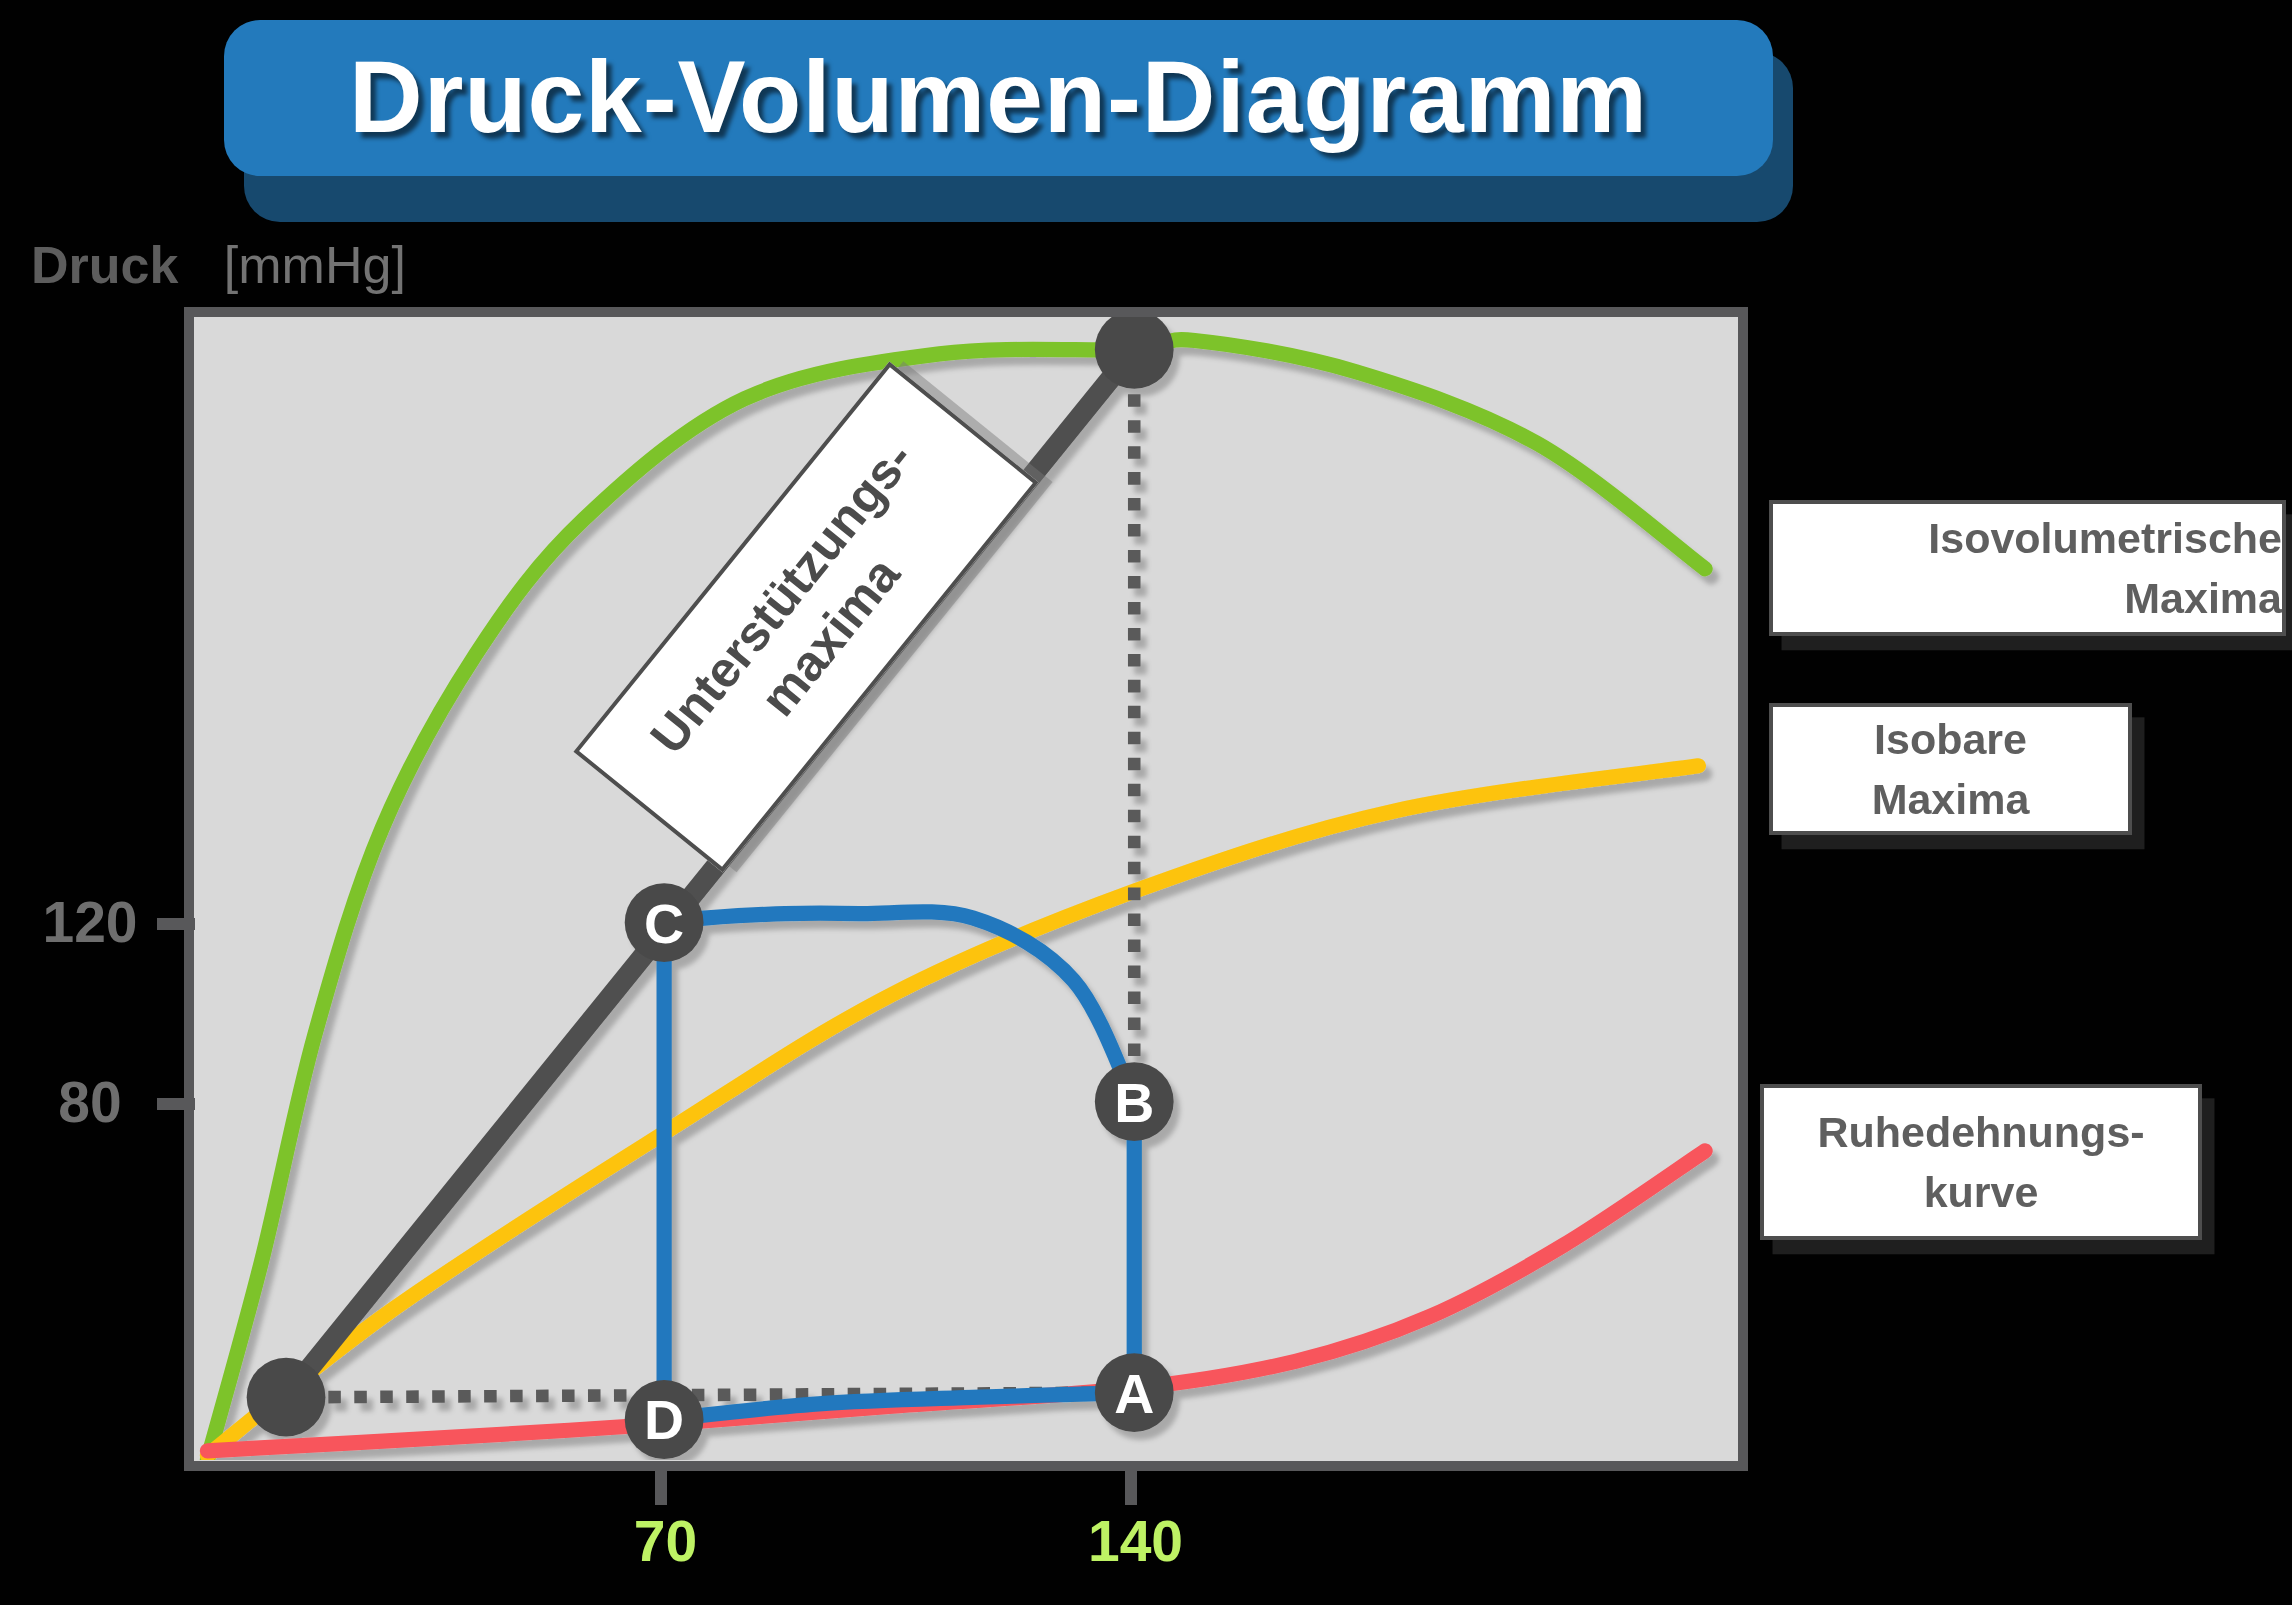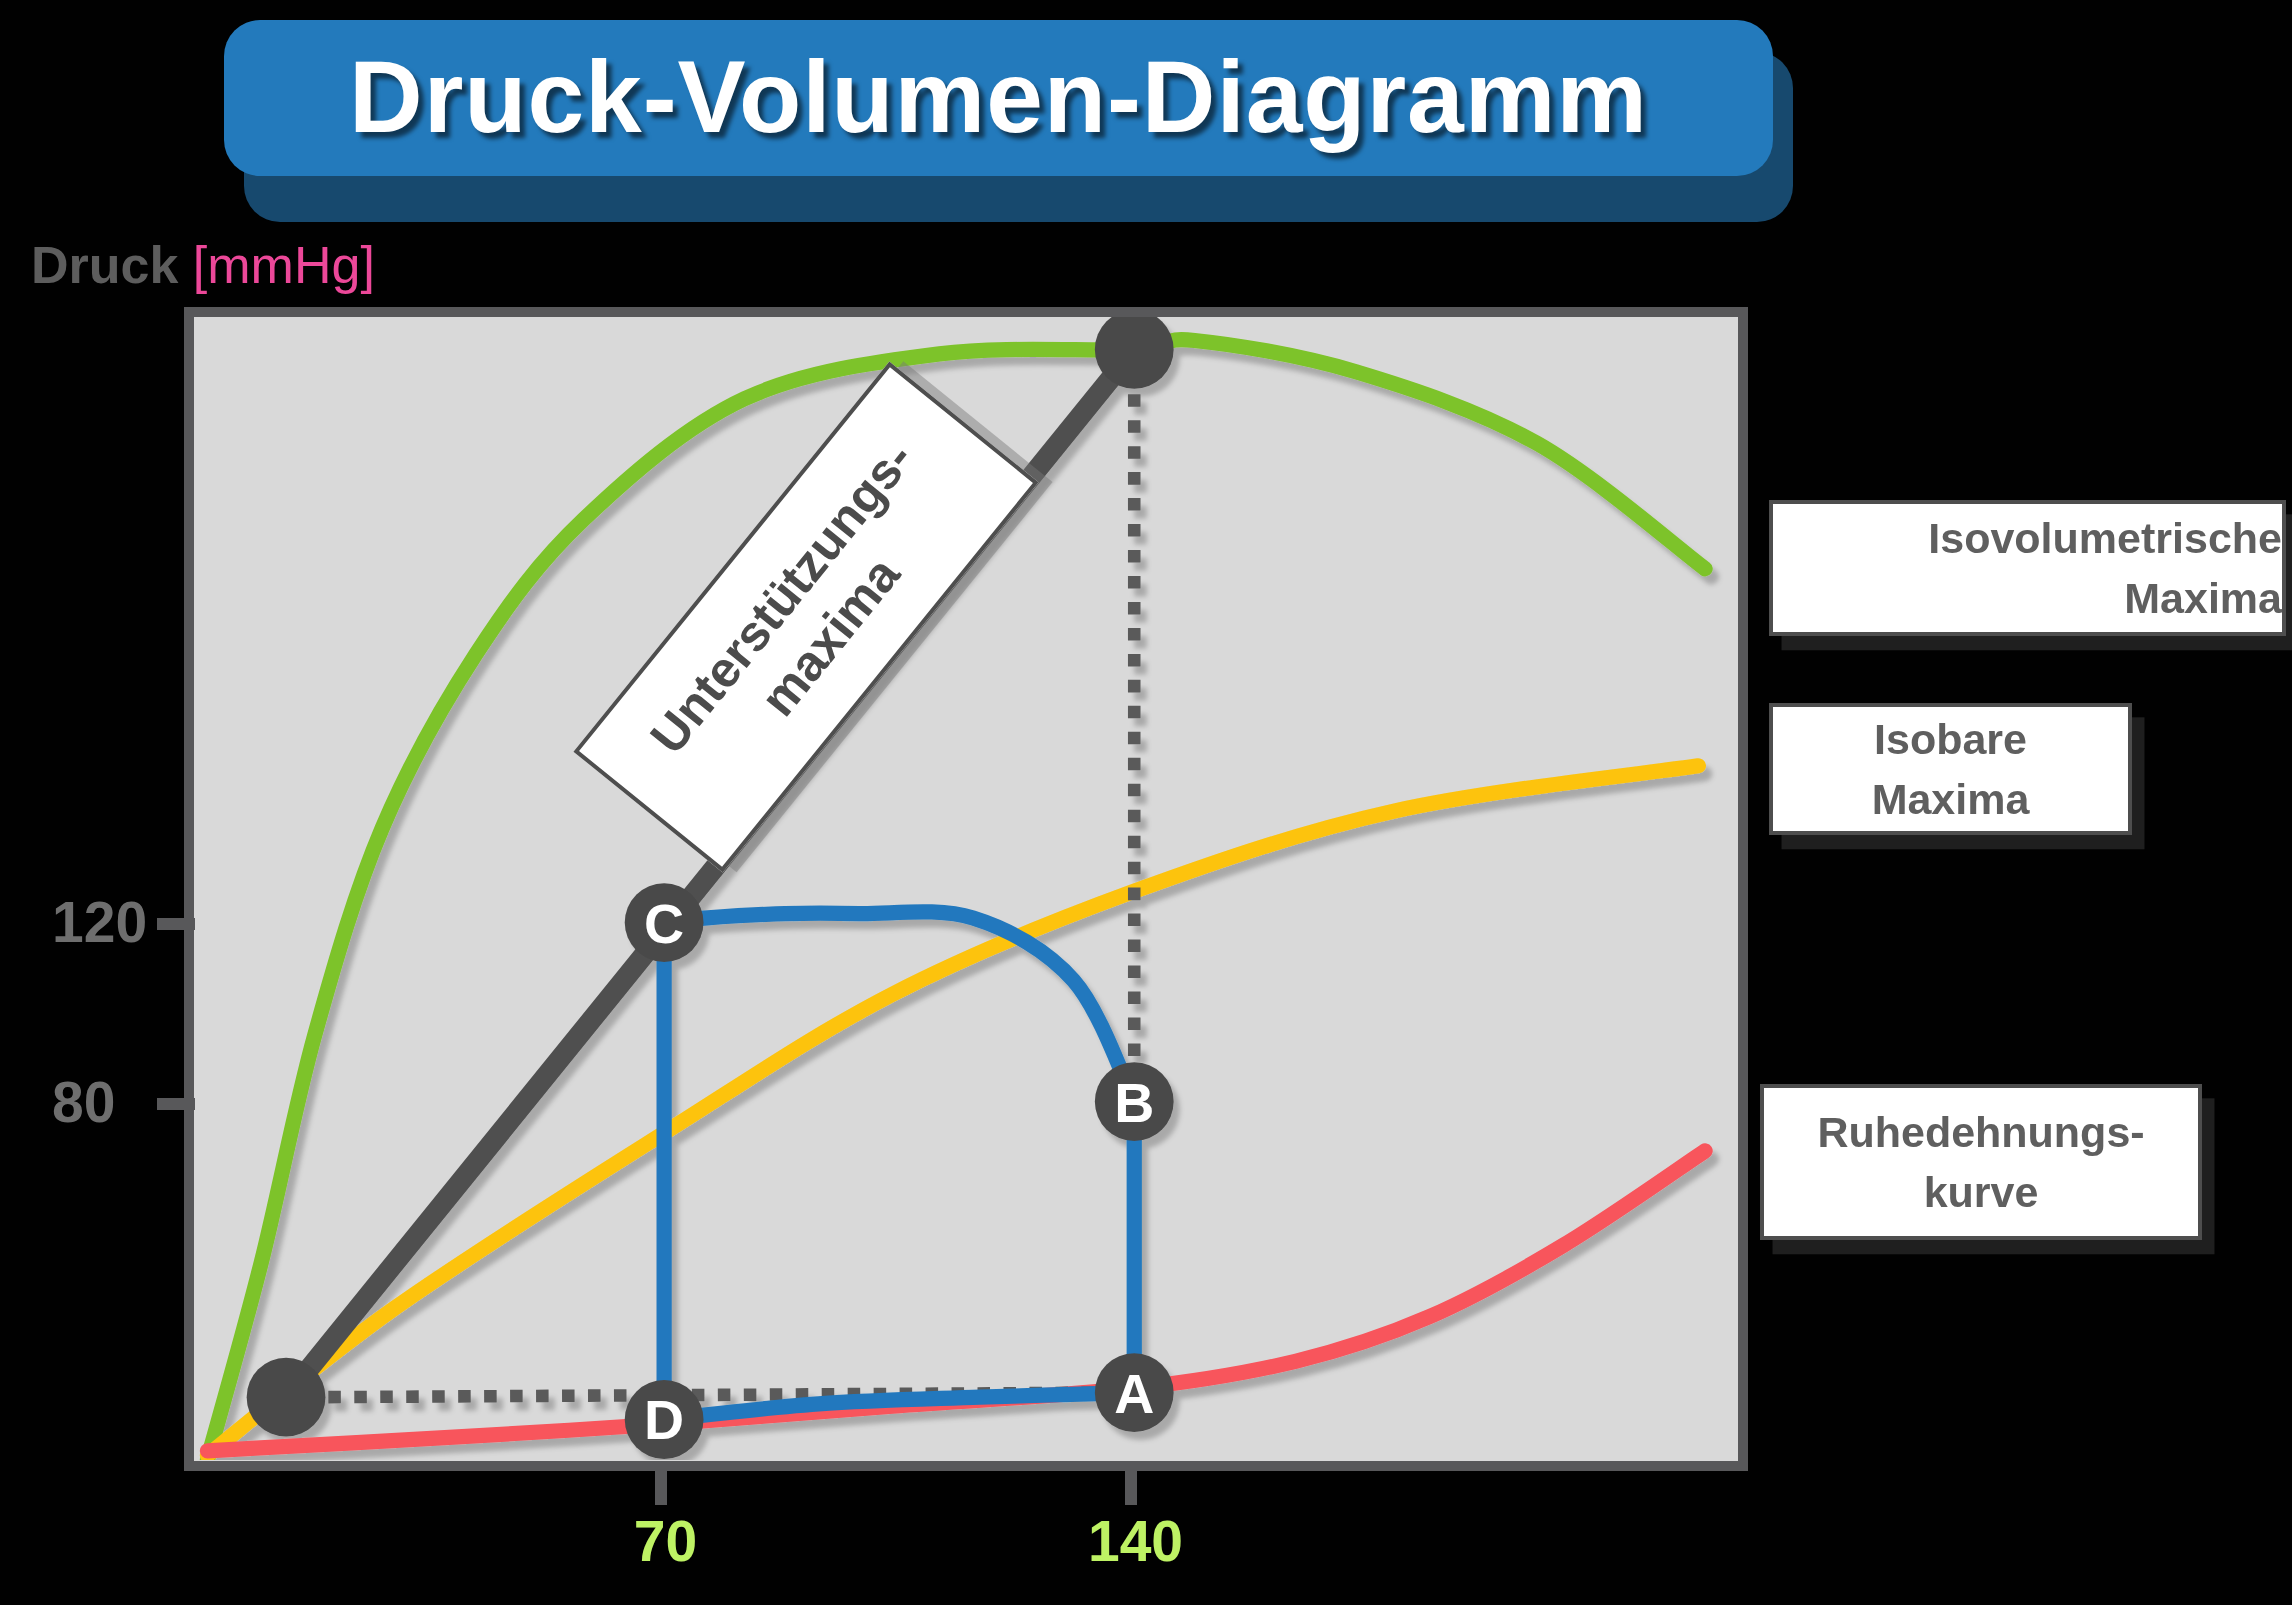--- a/index.html
+++ b/index.html
@@ -8,30 +8,30 @@
   
   .title-shadow{position:absolute;left:244px;top:52px;width:1549px;height:170px;
                 background:#17496E;border-radius:36px;}
   .title-box{position:absolute;left:224px;top:19.7px;width:1549px;height:156px;
              background:#237ABC;border-radius:36px;display:flex;align-items:center;justify-content:center;}
   .title-box span{font-size:102px;font-weight:bold;color:#fff;letter-spacing:0.9px;
                   text-shadow:5.4px 6.3px 4.5px rgba(0,0,0,0.55);}
   
   .axis-caption{position:absolute;font-size:52px;color:#5F5F5F;white-space:nowrap;}
   .axis-caption .ax-name{font-weight:bold;color:#5D5D5D;}
-  .axis-caption .ax-unit{font-weight:normal;color:#ec4899;}
+  .axis-caption .ax-unit{font-weight:normal;color:#737373;margin-left:31px;}
   .y-caption{left:31px;top:235px;}
   .x-caption{left:1343px;top:1478px;width:397px;text-align:right;}
   
   .plot{position:absolute;left:184px;top:307px;width:1564px;height:1164px;
         box-sizing:border-box;border:10.7px solid #58585A;background:#D9D9D9;}
   .plot svg{position:absolute;left:0;top:0;}
   
   .ytick-mark{position:absolute;left:157px;width:38px;height:11.6px;background:#58585A;}
-  .ytick-label{position:absolute;left:52px;width:116px;text-align:left;
+  .ytick-label{position:absolute;left:32px;width:116px;text-align:center;
                font-size:57px;font-weight:bold;color:#6E6E6E;}
   .xtick-mark{position:absolute;top:1471px;width:11.6px;height:34px;background:#58585A;}
   .xtick-label{position:absolute;top:1508px;width:143px;text-align:center;
                font-size:57px;font-weight:bold;color:#bef264;}
   
   .rot-label{position:absolute;left:361px;top:204px;width:502px;height:192px;
              background:#fff;border:4.5px solid #4E4E4E;box-sizing:border-box;
              transform:rotate(-51deg);display:flex;flex-direction:column;
              align-items:center;justify-content:center;
              box-shadow:9px 10.7px 0 rgba(120,120,120,0.45);}

